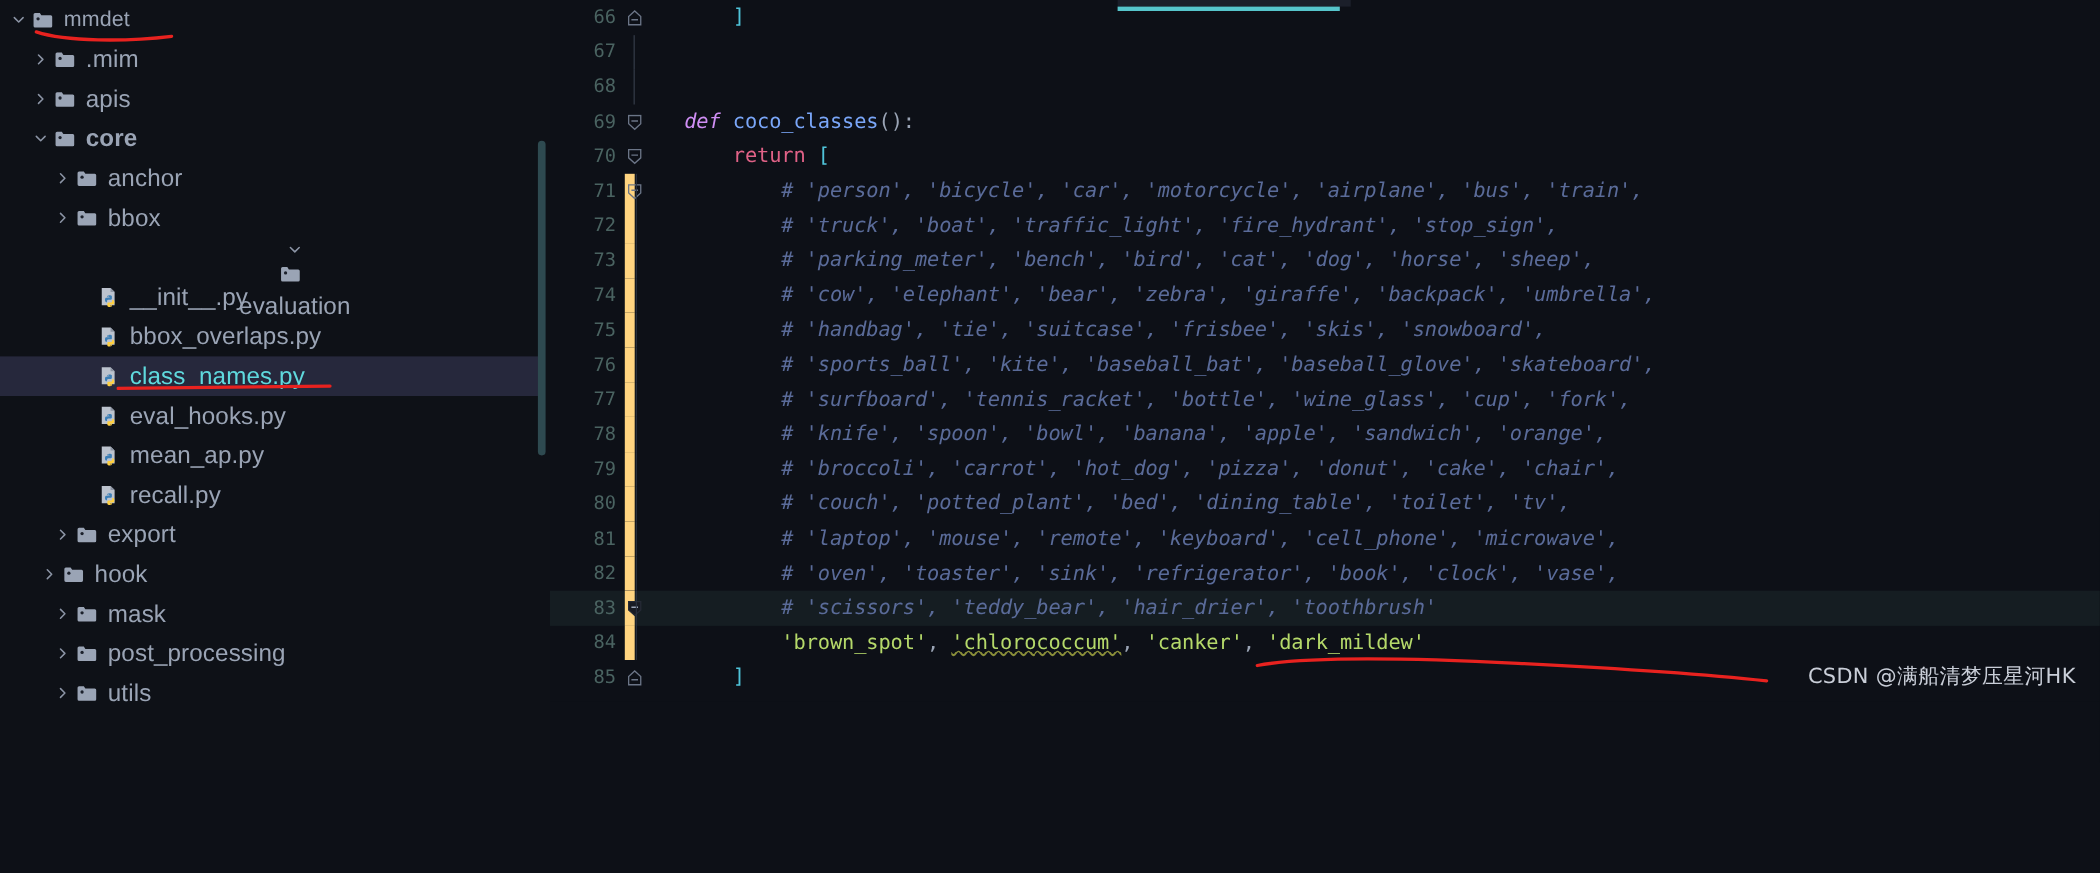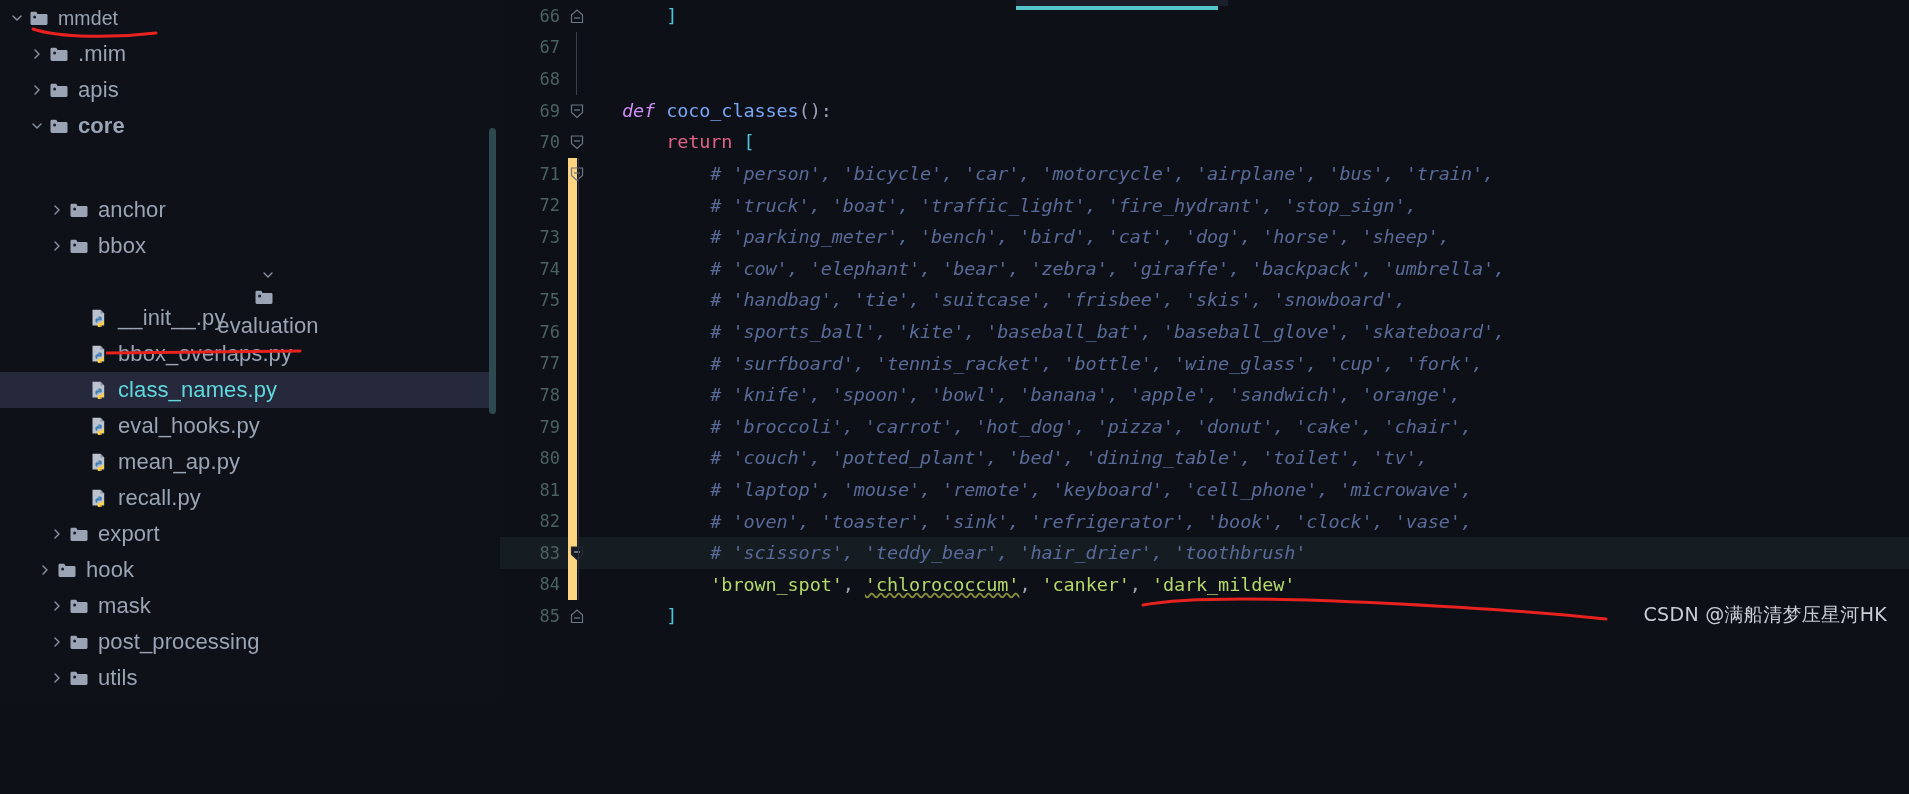--- a/index.html
+++ b/index.html
@@ -213,21 +213,21 @@
             </svg>
           </span>
           <span class="folder-ico">
             <svg width="18" height="15" viewBox="0 0 18 15" aria-hidden="true">
               <path d="M0.5,2.2 A1.4,1.4 0 0 1 1.9,0.8 L6.2,0.8 L7.6,2.9 L16.1,2.9 A1.4,1.4 0 0 1 17.5,4.3 L17.5,12.6 A1.4,1.4 0 0 1 16.1,14 L1.9,14 A1.4,1.4 0 0 1 0.5,12.6 Z" fill="#9aa4b5"></path>
               <circle cx="4.6" cy="6.1" r="1.5" fill="#1b202b"></circle>
             </svg>
           </span>
           <span class="tree-label">core</span>
         </div>
-        <div class="tree-row" style="padding-left: 46px; margin-top: 48px;">
+        <div class="tree-row" style="padding-left: 46px;">
           <span class="arrow">
             <svg width="12" height="12" viewBox="0 0 12 12" aria-hidden="true">
               <path d="M4 2 L8 6 L4 10" fill="none" stroke="#8b94a5" stroke-width="1.4" stroke-linecap="round" stroke-linejoin="round"></path>
             </svg>
           </span>
           <span class="folder-ico">
             <svg width="18" height="15" viewBox="0 0 18 15" aria-hidden="true">
               <path d="M0.5,2.2 A1.4,1.4 0 0 1 1.9,0.8 L6.2,0.8 L7.6,2.9 L16.1,2.9 A1.4,1.4 0 0 1 17.5,4.3 L17.5,12.6 A1.4,1.4 0 0 1 16.1,14 L1.9,14 A1.4,1.4 0 0 1 0.5,12.6 Z" fill="#9aa4b5"></path>
               <circle cx="4.6" cy="6.1" r="1.5" fill="#1b202b"></circle>
             </svg>

